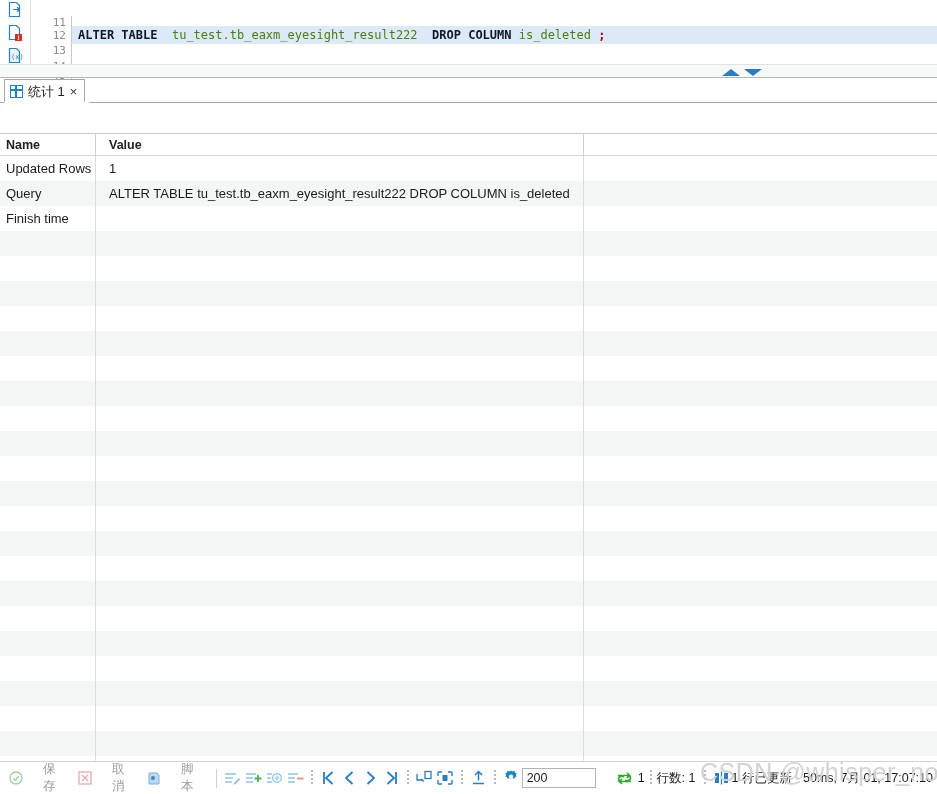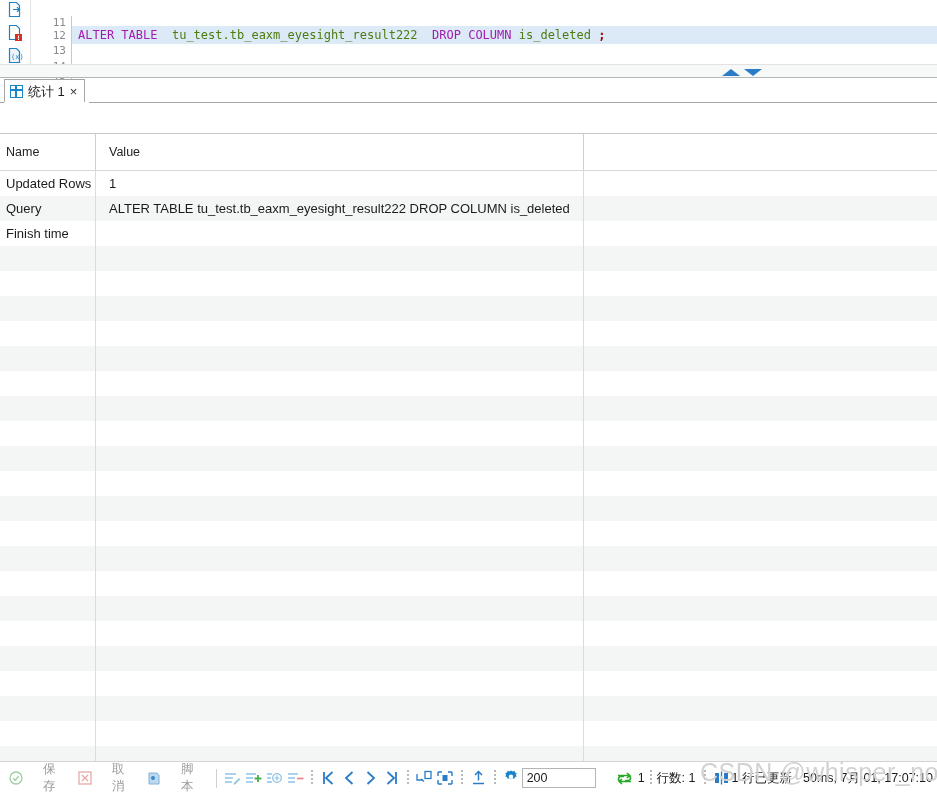--- a/index.html
+++ b/index.html
@@ -26,21 +26,21 @@
     text-align:right; padding-right:5px; padding-top:0px; line-height:13px;margin-top:16px;
   }
   .line-numbers div { height:13px; }
   .code-area {
     position:absolute; left:72px; top:0; right:0; height:64px;
     background:#ffffff;
     font-family:"DejaVu Sans Mono", monospace; font-size:12px; line-height:13px;
   }
   .code-line { height:13px; white-space:pre; padding-left:6px; }
   .code-line.hl { background:#dce9f7; height:18px; line-height:18px; }
-  .kw { color:#a21caf; font-weight:normal; }
+  .kw { color:#0f172a; font-weight:bold; }
   .ident { color:#4d7c0f; }
   .semi { color:#b00000; font-weight:bold; }
 
   
   .splitter {
     position:absolute; left:0; top:64px; width:937px; height:14px;
     background:#f7f8f8; border-top:1px solid #e2e2e2; border-bottom:1px solid #b6b6b6;
   }
   .split-tri { position:absolute; top:4px; width:0; height:0; }
   .tri-up { left:722px; border-left:9px solid transparent; border-right:9px solid transparent; border-bottom:7px solid #2a7cc7; }
@@ -62,22 +62,22 @@
   .grid-icon::before { content:""; position:absolute; left:0; top:3px; width:100%; height:1.5px; background:#1b84c8; }
   .grid-icon::after { content:""; position:absolute; left:4px; top:0; width:1.5px; height:100%; background:#1b84c8; }
   .tab-close { font-size:13px; color:#333; cursor:default; line-height:1; }
 
   
   .tab-blank { position:absolute; left:0; top:103px; width:937px; height:30px; background:#ffffff; }
 
   
   .grid { position:absolute; left:0; top:133px; width:937px; height:628px; background:#ffffff; overflow:hidden; }
   .grid-head {
-    position:relative; height:38px; background:#ffffff;
-    border-top:1px solid #c8c8c8; border-bottom:1px solid #d7d7d7;
+    position:relative; height:23px; background:#ffffff;
+    border-top:1px solid #c8c8c8; border-bottom:1px solid #d7d7d7;font-weight:bold;
   }
   .grid-head .cell { font-size:12.5px; color:#222; }
   .row { position:relative; height:25px; }
   .row.alt { background:#f4f5f5; }
   .row.white { background:#ffffff; }
   .cell {
     position:absolute; top:0; height:100%;
     display:flex; align-items:center; padding-left:6px;
     font-size:13px; color:#1b1b1b; white-space:nowrap; overflow:hidden;
   }

